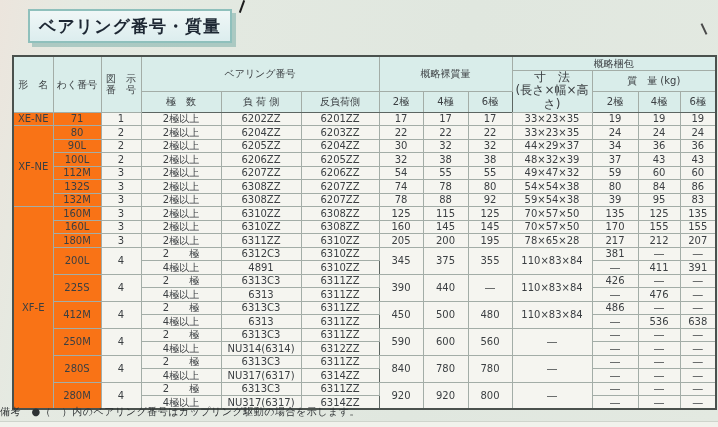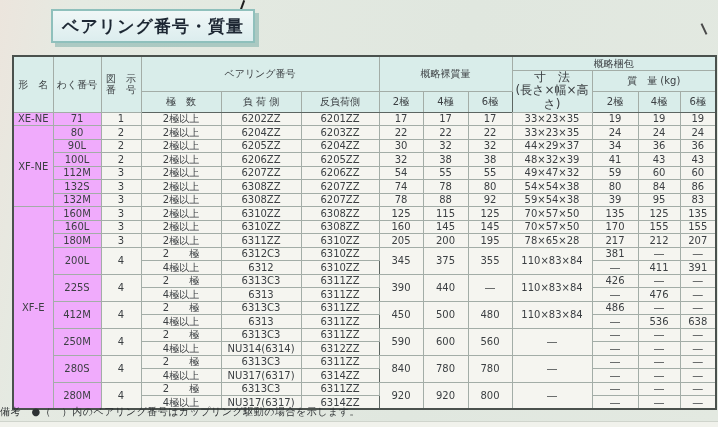--- a/index.html
+++ b/index.html
@@ -8,38 +8,38 @@
     background:linear-gradient(100deg,#ece5dd 0%,#e5eae2 10%,#e0e7df 60%,#e3e9e1 100%);
     font-family:"DejaVu Sans","Liberation Sans",sans-serif;
     color:#3b3f42;
   }
   .title-box{
     position:absolute;left:28px;top:9px;width:200px;height:30px;
     background:linear-gradient(180deg,#f0f7f7 0%,#dcedee 100%);
     border:2px solid #8fc0bc;
     box-shadow:4px 4px 0 rgba(125,175,170,.55);
     display:flex;align-items:center;justify-content:center;
-    font-size:17px;font-weight:bold;color:#1d2733;letter-spacing:1px;margin-left:23px;
+    font-size:17px;font-weight:bold;color:#1d2733;letter-spacing:1px;
   }
   table.main{
     position:absolute;left:12px;top:55px;
     border-collapse:collapse;table-layout:fixed;
     border:2px solid #4a514d;
     background:#f5f5f0;
   }
   td,th{
     border:1px solid #a3ada7;
     font-size:10px;font-weight:normal;
     text-align:center;vertical-align:middle;
     padding:0;line-height:1.15;color:#3b3f42;
     overflow:hidden;white-space:nowrap;
   }
   th{background:#d9edea;}
   td{background:#f5f5f0;}
-  td.tint{background:#f0abfc;}
+  td.tint{background:#f97316;}
   .h1{height:14px;}.h2{height:15px;}.h3{height:15px;}
   tr.r{height:13.5px;}
   .thickL{border-left:1.5px solid #5d6662;}
   tr.h3 th{border-bottom:1.5px solid #5d6662;}
   tr.gs td{border-top:1.5px solid #747e78;}
   .prewrap{white-space:pre-line;}
   .dimhd{font-size:12px;}
   .note{
     position:absolute;left:0;top:405px;
     font-size:10px;color:#2e3234;letter-spacing:.5px;
@@ -158,21 +158,21 @@
   <tr class="r">
     <td class="tint">100L</td>
     <td>2</td>
     <td class="thickL">2極以上</td>
     <td>6206ZZ</td>
     <td>6205ZZ</td>
     <td class="thickL">32</td>
     <td>38</td>
     <td>38</td>
     <td class="thickL">48×32×39</td>
-    <td>41</td>
+    <td>37</td>
     <td>43</td>
     <td>43</td>
   </tr>
   <tr class="r">
     <td class="tint">112M</td>
     <td>3</td>
     <td class="thickL">2極以上</td>
     <td>6207ZZ</td>
     <td>6206ZZ</td>
     <td class="thickL">54</td>
@@ -265,21 +265,21 @@
     <td class="thickL" rowspan="2">345</td>
     <td rowspan="2">375</td>
     <td rowspan="2">355</td>
     <td class="thickL" rowspan="2">110×83×84</td>
     <td>381</td>
     <td>―</td>
     <td>―</td>
   </tr>
   <tr class="r">
     <td class="thickL">4極以上</td>
-    <td>6312</td>
+    <td>4891</td>
     <td>6310ZZ</td>
     <td>―</td>
     <td>411</td>
     <td>391</td>
   </tr>
 
   <tr class="r gs">
     <td class="tint" rowspan="2">225S</td>
     <td rowspan="2">4</td>
     <td class="thickL">2　　極</td>

